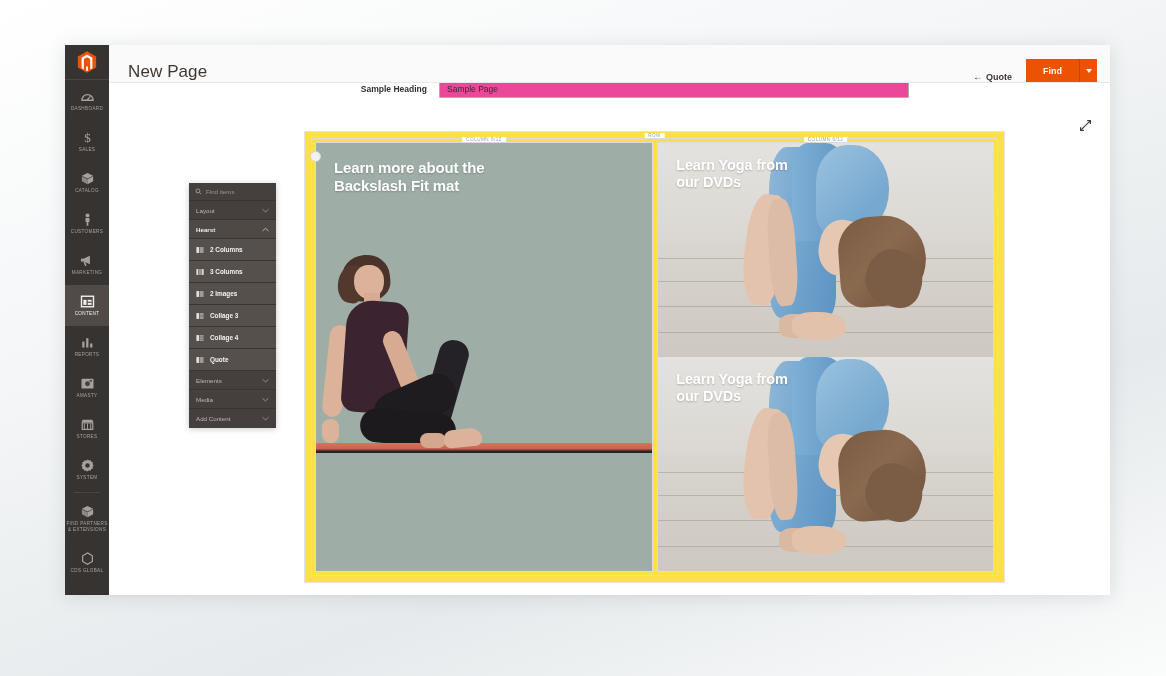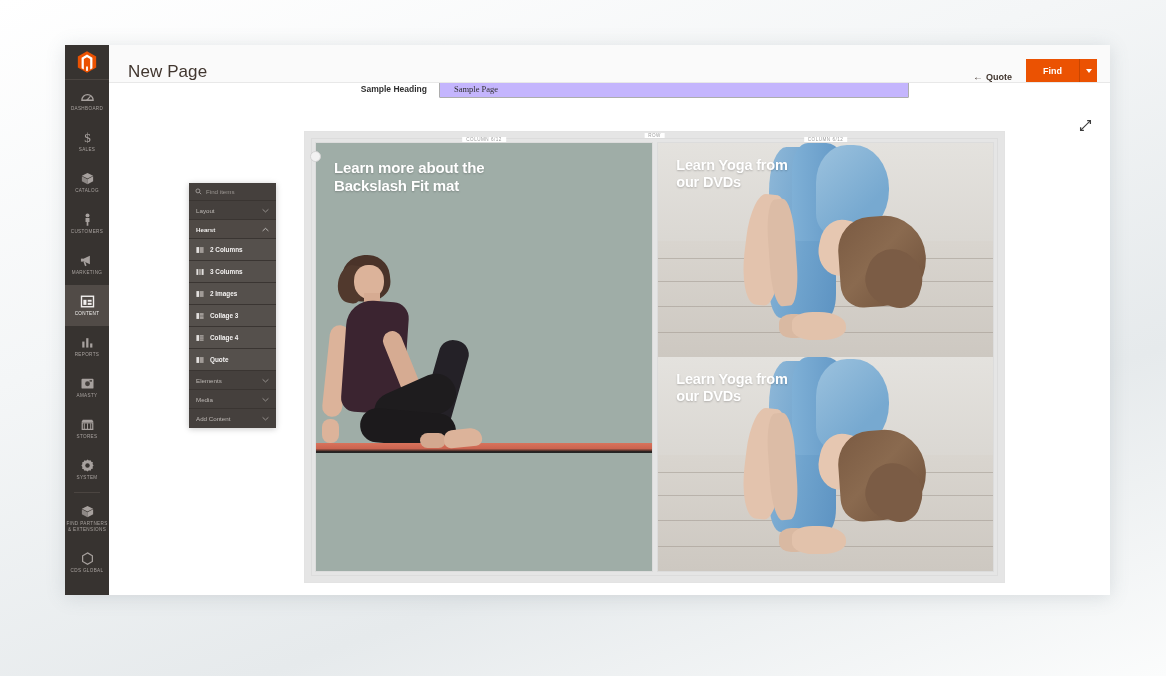--- a/index.html
+++ b/index.html
@@ -101,41 +101,41 @@
     position: absolute; left: 246px; top: -4px;
     display: flex; align-items: center;
   }
   #content-heading-label {
     font-size: 8.5px; color: #303030; font-weight: bold;
     width: 84px; text-align: right; padding-right: 12px;
   }
   #content-heading-input {
     width: 470px; height: 19px;
     border: 1px solid #adadad; border-radius: 1px;
-    background: #c4b5fd; font-size: 8.5px; color: #303030;
-    padding: 0 14px;
-    font-family: Liberation Serif, serif;
+    background: #ec4899; font-size: 8.5px; color: #303030;
+    padding: 0 7px;
+    font-family: Liberation Sans, sans-serif;
   }
 
   
   #canvas {
     position: absolute; left: 44px; top: 56px;
     width: 1001px; height: 494px;
     background: #fff;
   }
   #fullscreen-icon {
     position: absolute; right: 18px; top: 18px;
     width: 13px; height: 13px; cursor: pointer;
   }
 
   
   #stage {
     position: absolute; left: 195px; top: 30px;
     width: 701px; height: 452px;
-    background: #e5e5e5;
+    background: #fde047;
     border: 1px solid #e3e3e3;
     padding: 6px;
   }
   #row-wrap {
     position: relative; width: 100%; height: 100%;
     border: 1px solid #dcdcdc;
   }
   .struct-label {
     position: absolute; top: -6px;
     font-size: 4.6px; letter-spacing: .5px;

